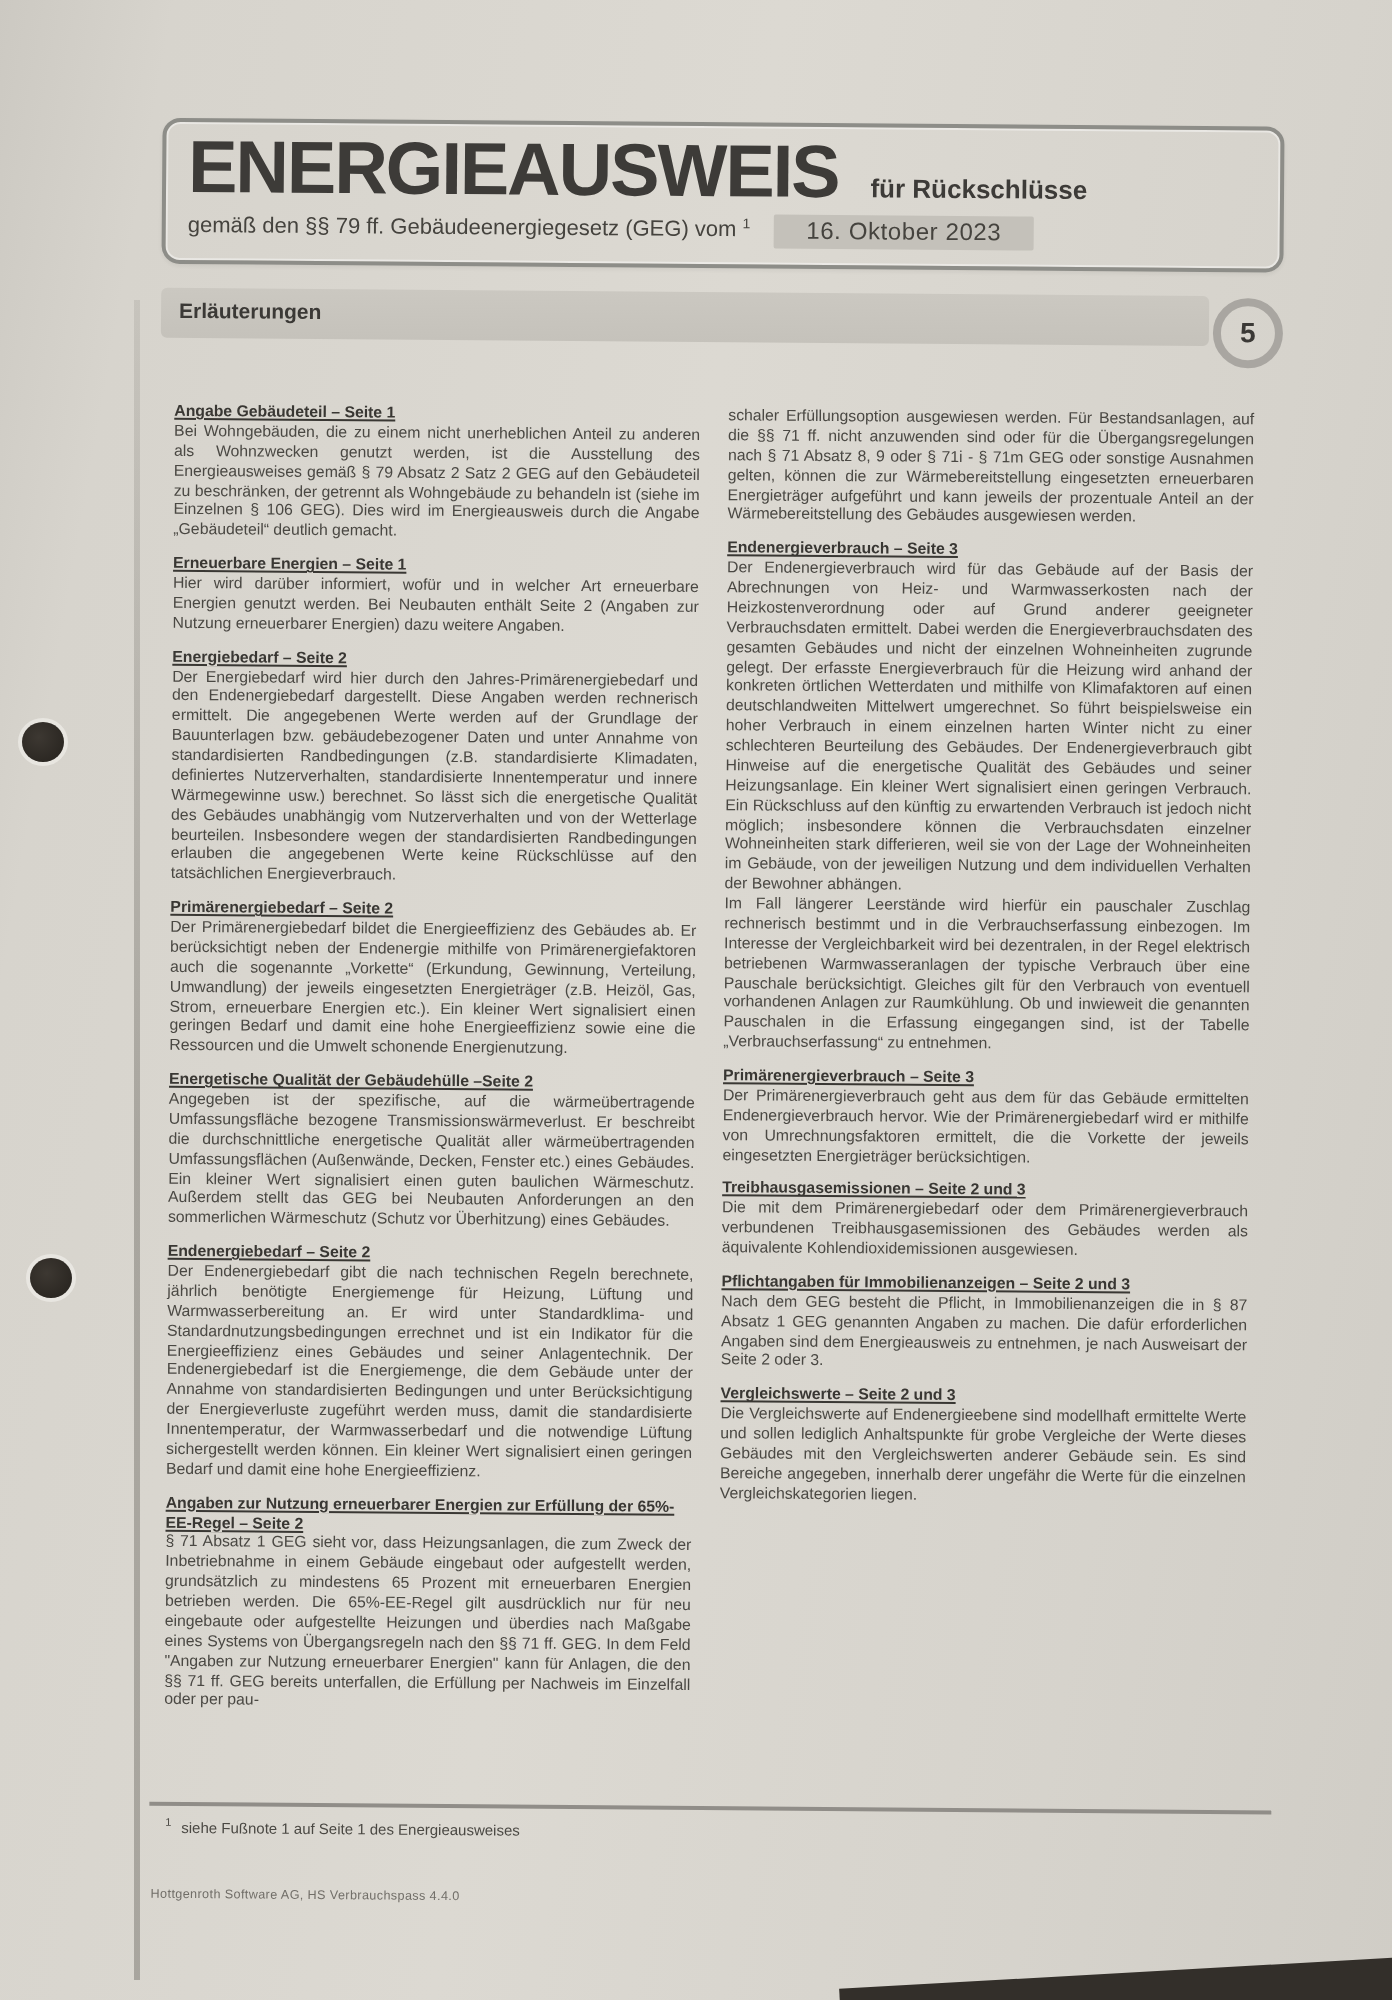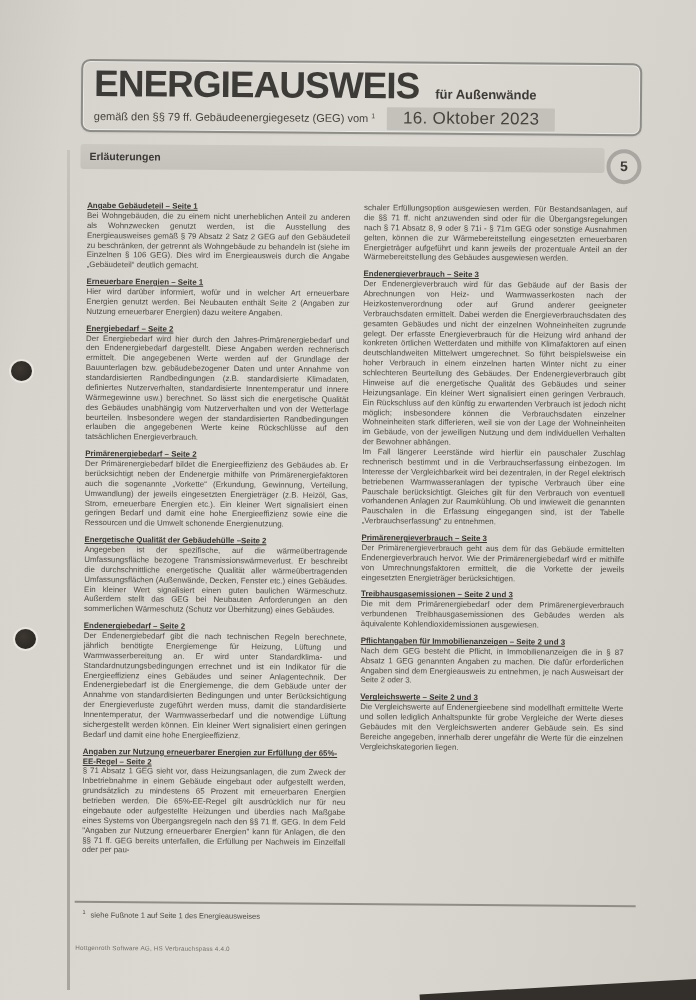--- a/index.html
+++ b/index.html
@@ -30,21 +30,21 @@
     border:2px solid #8d8d88; border-radius:9px;
     box-shadow:inset 0 0 0 1px rgba(255,255,255,.45), 0 1px 2px rgba(0,0,0,.06);
     padding:3px 11px 0 11px;
   }
   .title-row { display:flex; align-items:baseline; gap:16px; }
   .doc-title { font-size:37px; font-weight:bold; letter-spacing:-1px; color:#3d3b38; line-height:1.08; white-space:nowrap; }
   .doc-subtitle { font-size:13px; font-weight:bold; color:#3d3b38; white-space:nowrap; }
   .subline { display:flex; align-items:center; font-size:11px; color:#45433e; margin-top:1px; }
   .subline sup { font-size:7px; margin-left:3px; transform:translateY(-3px); }
   .date-box { background:#c4c1ba; border-radius:1px; padding:1.5px 16px; margin-left:12px;
-    font-size:17px; color:#45433e; letter-spacing:.3px; }
+    font-size:12px; color:#45433e; letter-spacing:.3px; }
 
   .section-bar { position:absolute; left:78px; top:146px; width:524px; height:25px;
     background:linear-gradient(180deg,#cbc8c1,#c5c2bb); border-radius:3px;
     font-size:10.5px; font-weight:bold; color:#3b3936; line-height:25px; padding-left:9px; }
   .page-circle { position:absolute; left:604px; top:147px; width:35px; height:35px; border-radius:50%;
     border:4px solid #a9a6a1; background:transparent; text-align:center;
     font-size:14px; font-weight:bold; color:#3b3936; line-height:27px; }
 
   .columns { position:absolute; left:85px; top:203px; width:541px; display:flex; gap:14px; }
   .col { width:263px; }
@@ -66,21 +66,21 @@
 <div class="photo">
   <div class="page-edge-line"></div>
   <div class="hole hole-1"></div>
   <div class="hole hole-2"></div>
 
   <div class="content">
 
     <div class="title-box">
       <div class="title-row">
         <div class="doc-title">ENERGIEAUSWEIS</div>
-        <div class="doc-subtitle">für Außenwände</div>
+        <div class="doc-subtitle">für Rückschlüsse</div>
       </div>
       <div class="subline">
         <span>gemäß den §§ 79 ff. Gebäudeenergiegesetz (GEG) vom</span>
         <sup>1</sup>
         <span class="date-box">16. Oktober 2023</span>
       </div>
     </div>
 
     <div class="section-bar">Erläuterungen</div>
     <div class="page-circle">5</div>

